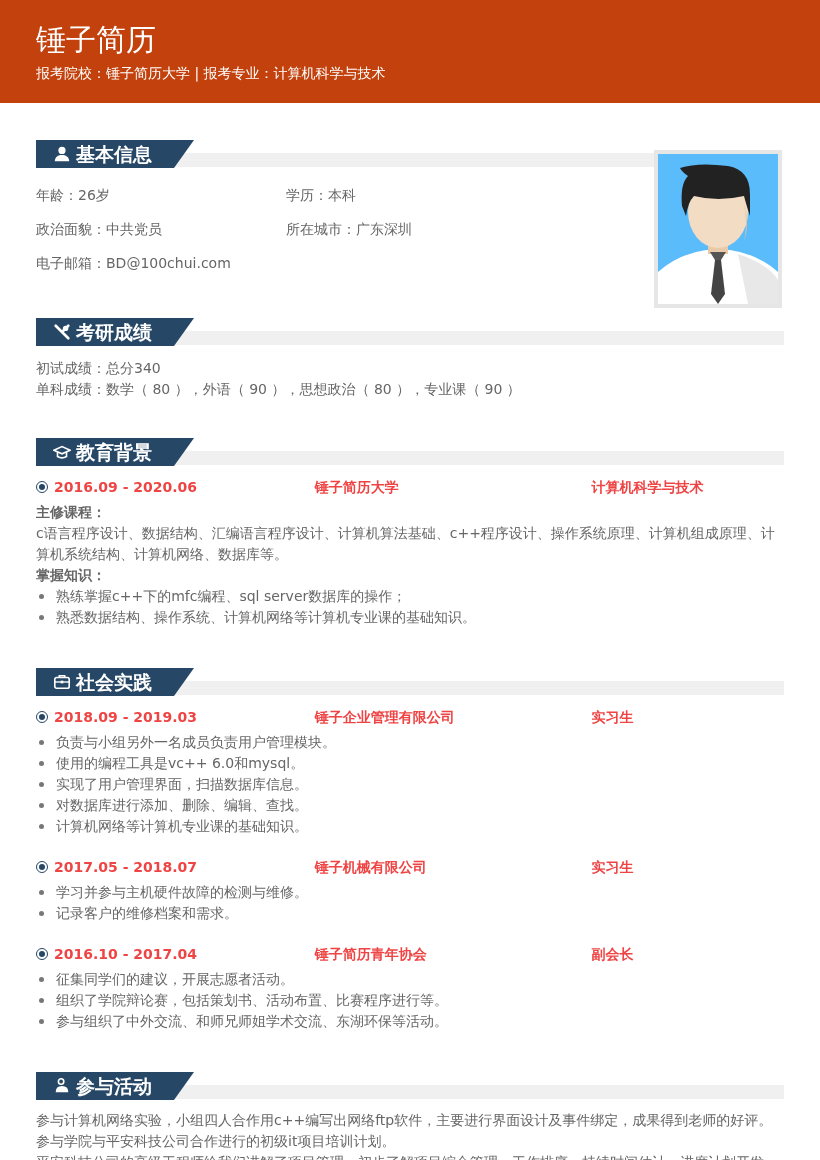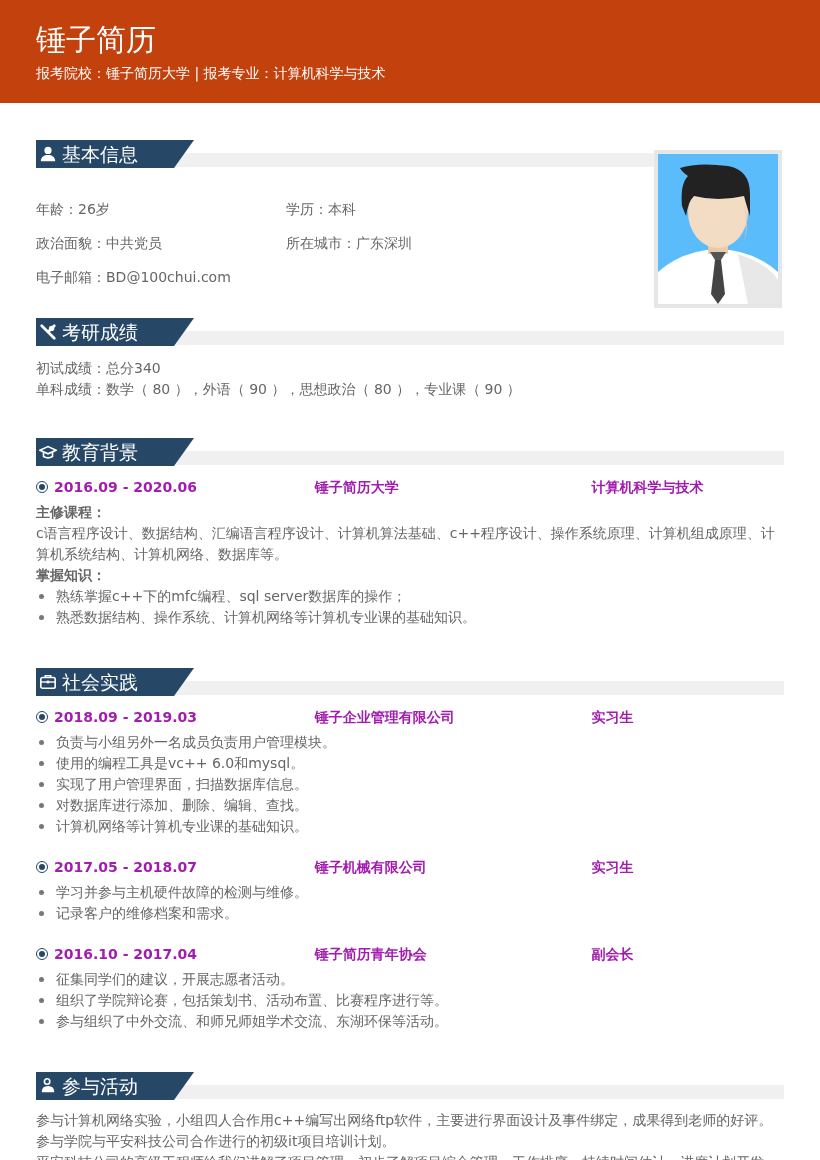--- a/index.html
+++ b/index.html
@@ -8,39 +8,39 @@
 
   .top-band { position: absolute; left: 0; top: 0; width: 820px; height: 103px; background: #c2410c; color: #ffffff; }
   .top-band .name { position: absolute; left: 36px; top: 20px; font-size: 30px; line-height: 40px; color: #ffffff; }
   .top-band .sub { position: absolute; left: 36px; top: 63px; font-size: 14px; line-height: 20px; color: #ffffff; }
 
   .section { position: absolute; left: 36px; width: 748px; }
   .sec-head { position: relative; height: 30px; }
   .sec-head .bar { position: absolute; left: 0; top: 13px; width: 748px; height: 14px; background: #f0f0f0; }
   .sec-head .title {
     position: absolute; left: 0; top: 0; height: 28px; width: 138px;
-    background: #264766; color: #ffffff; font-size: 19px; font-weight: normal; line-height: 28px;
-    padding-left: 2px; display: flex; align-items: center; gap: 4px;
+    background: #264766; color: #ffffff; font-size: 19px; font-weight: bold; line-height: 28px;
+    padding-left: 16px; display: flex; align-items: center; gap: 4px;
   }
   .sec-head .title::after {
     content: ""; position: absolute; right: -20px; top: 0; width: 0; height: 0;
     border-top: 28px solid #264766; border-right: 20px solid transparent;
   }
   .sec-head .title .icon { width: 20px; height: 20px; display: inline-flex; align-items: center; justify-content: center; }
   .sec-head .title .icon svg { width: 18px; height: 18px; }
 
   .info-grid { position: absolute; top: 45px; left: 0; width: 520px; }
-  .info-row { display: flex; height: 34px; line-height: 20px; align-items: flex-end; }
+  .info-row { display: flex; height: 34px; line-height: 20px; }
   .info-row .cell { width: 250px; font-size: 14px; color: #666666; }
 
   .photo { position: absolute; left: 654px; top: 150px; width: 128px; height: 158px; background: #e6e6e6; padding: 4px; }
   .photo .inner { width: 120px; height: 150px; background: #5bbcfc; position: relative; overflow: hidden; }
 
   .text-line { font-size: 14px; line-height: 21px; color: #666666; }
-  .entry-head { display: flex; height: 22px; line-height: 22px; font-weight: bold; color: #a21caf; font-size: 14px; gap: 40px; }
+  .entry-head { display: flex; height: 22px; line-height: 22px; font-weight: bold; color: #ef4444; font-size: 14px; gap: 40px; }
   .entry-head .date { width: 248px; display: flex; align-items: center; gap: 6px; }
   .entry-head .org { width: 246px; }
   .entry-head .role { width: 200px; }
   .radio { width: 12px; height: 12px; border: 1.5px solid #264766; border-radius: 50%; display: inline-flex; align-items: center; justify-content: center; }
   .radio::after { content: ""; width: 6px; height: 6px; background: #264766; border-radius: 50%; }
 
   .label-bold { font-weight: bold; color: #666666; font-size: 14px; line-height: 21px; }
   ul.bullets { list-style: none; }
   ul.bullets li { position: relative; padding-left: 20px; font-size: 14px; line-height: 21px; color: #666666; }
   ul.bullets li::before { content: ""; position: absolute; left: 3px; top: 8px; width: 5px; height: 5px; background: #777777; border-radius: 50%; }

